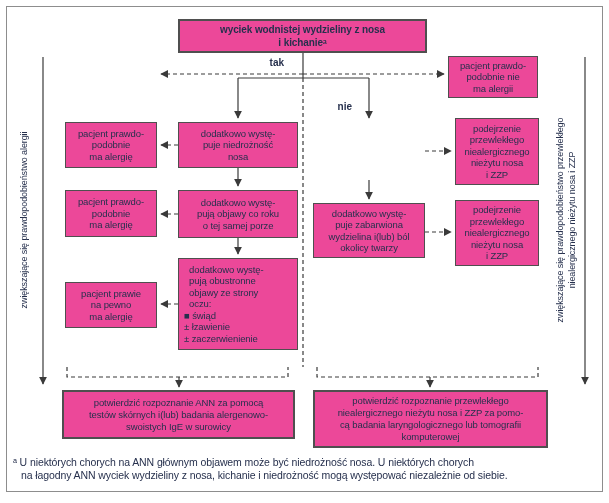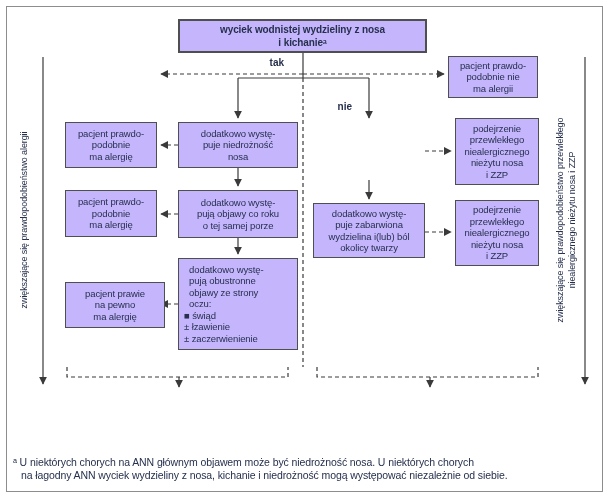--- a/index.html
+++ b/index.html
@@ -1,20 +1,20 @@
 <!DOCTYPE html>
 <html><head>
 <meta charset="utf-8">
 <style>
   html,body{margin:0;padding:0;background:#fff;}
   #stage{position:relative;width:609px;height:503px;background:#ffffff;overflow:hidden;
          font-family:"Liberation Sans",sans-serif;}
   #frame{position:absolute;left:6px;top:6px;width:595px;height:484px;border:1px solid #8d8d8d;}
   svg.wires{position:absolute;left:0;top:0;width:609px;height:503px;}
-  .node{position:absolute;background:#c4b5fd;border:1.5px solid #4f4f4f;color:#26304d;
+  .node{position:absolute;background:#ec4899;border:1.5px solid #4f4f4f;color:#26304d;
         font-size:9.5px;line-height:11.5px;letter-spacing:-0.1px;box-sizing:border-box;
         display:flex;align-items:center;justify-content:center;text-align:center;
         white-space:pre-line;padding:1px 2px;}
   .node.bold{font-weight:bold;font-size:10px;line-height:13px;border-width:2px;}
   .node.heavy{border-width:2px;font-size:9.5px;line-height:12px;}
   .node.left-align{justify-content:flex-start;text-align:left;white-space:pre-wrap;padding-left:5px;}
   .branch-label{position:absolute;color:#26304d;font-size:10px;width:34px;text-align:right;font-weight:bold;}
   .axis-label{position:absolute;color:#26304d;font-size:9px;line-height:12px;width:340px;
               text-align:center;transform:rotate(-90deg);white-space:pre-line;letter-spacing:-0.1px;}
   .footnote{position:absolute;left:13px;top:456px;width:582px;color:#26304d;font-size:10.5px;
@@ -67,21 +67,21 @@
 
   <div class="branch-label" style="left:250px;top:57px;">tak</div>
   <div class="branch-label" style="left:318px;top:57px;margin-top:44px;">nie</div>
 
   <div class="node" style="left:65px;top:122px;width:92px;height:46px;">pacjent prawdo-
 podobnie
 ma alergię</div>
   <div class="node" style="left:65px;top:190px;width:92px;height:47px;">pacjent prawdo-
 podobnie
 ma alergię</div>
-  <div class="node" style="left:65px;top:282px;width:100px;height:46px;">pacjent prawie
+  <div class="node" style="left:65px;top:282px;width:92px;height:46px;">pacjent prawie
 na pewno
 ma alergię</div>
 
   <div class="node" style="left:178px;top:122px;width:120px;height:46px;">dodatkowo wystę-
 puje niedrożność
 nosa</div>
   <div class="node" style="left:178px;top:190px;width:120px;height:48px;">dodatkowo wystę-
 pują objawy co roku
 o tej samej porze</div>
   <div class="node left-align" style="left:178px;top:258px;width:120px;height:92px;">  dodatkowo wystę-
@@ -103,20 +103,27 @@
 przewlekłego
 niealergicznego
 nieżytu nosa
 i ZZP</div>
   <div class="node" style="left:455px;top:200px;width:84px;height:66px;">podejrzenie
 przewlekłego
 niealergicznego
 nieżytu nosa
 i ZZP</div>
 
+  <div class="node heavy" style="left:62px;top:390px;width:233px;height:49px;">potwierdzić rozpoznanie ANN za pomocą
+testów skórnych i(lub) badania alergenowo-
+swoistych IgE w surowicy</div>
+  <div class="node heavy" style="left:313px;top:390px;width:235px;height:58px;">potwierdzić rozpoznanie przewlekłego
+niealergicznego nieżytu nosa i ZZP za pomo-
+cą badania laryngologicznego lub tomografii
+komputerowej</div>
 
   <div class="axis-label" style="left:-145px;top:213px;height:14px;">zwiększające się prawdopodobieństwo alergii</div>
   <div class="axis-label" style="left:396px;top:208px;height:24px;">zwiększające się prawdopodobieństwo przewlekłego
 niealergicznego nieżytu nosa i ZZP</div>
 
   <div class="footnote">ᵃ U niektórych chorych na ANN głównym objawem może być niedrożność nosa. U niektórych chorych
 na łagodny ANN wyciek wydzieliny z nosa, kichanie i niedrożność mogą występować niezależnie od siebie.</div>
 </div>
 
 </body></html>

